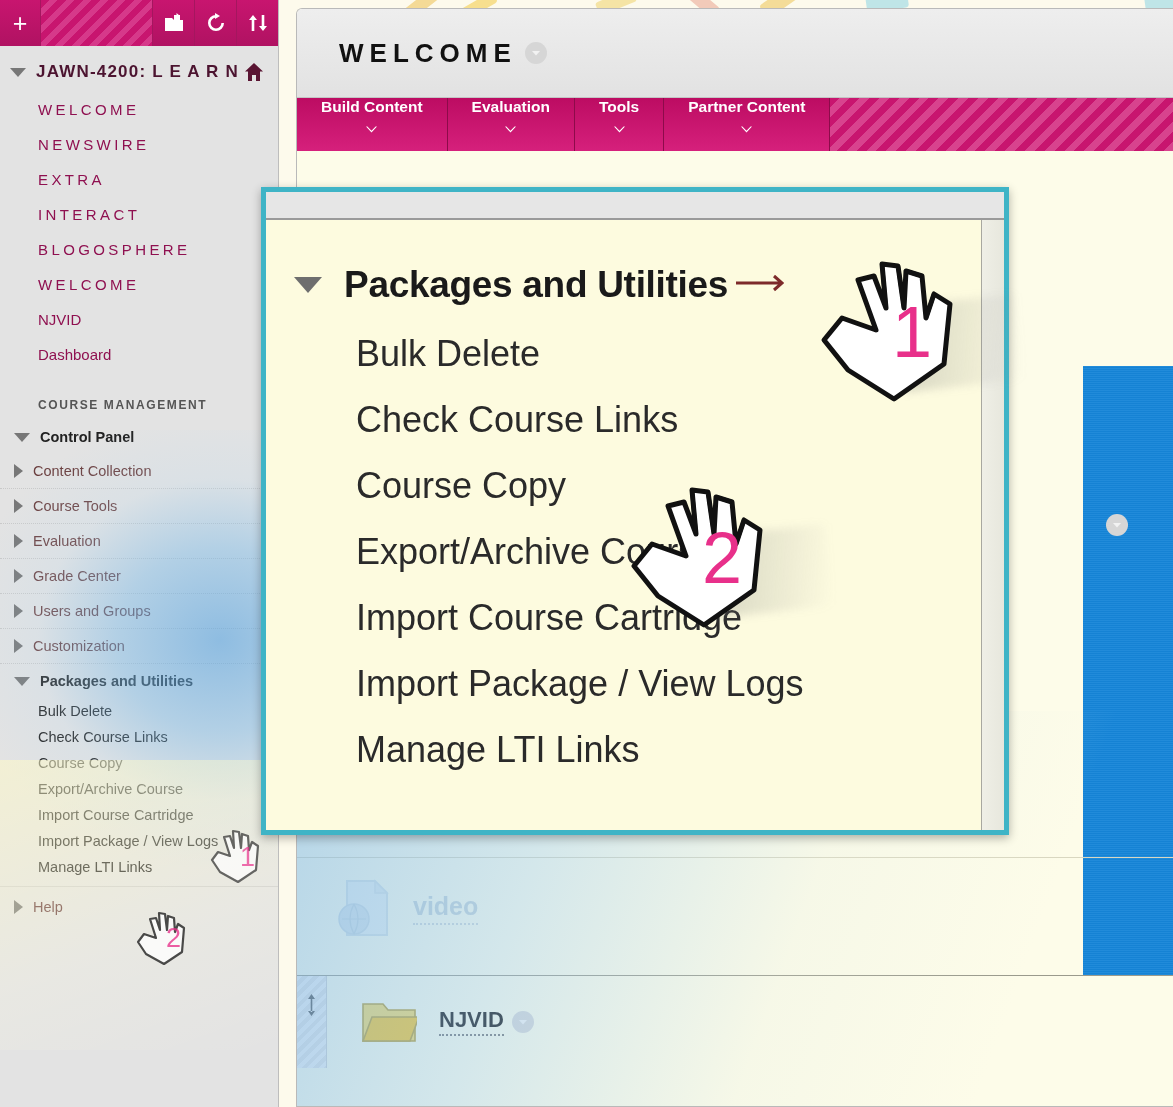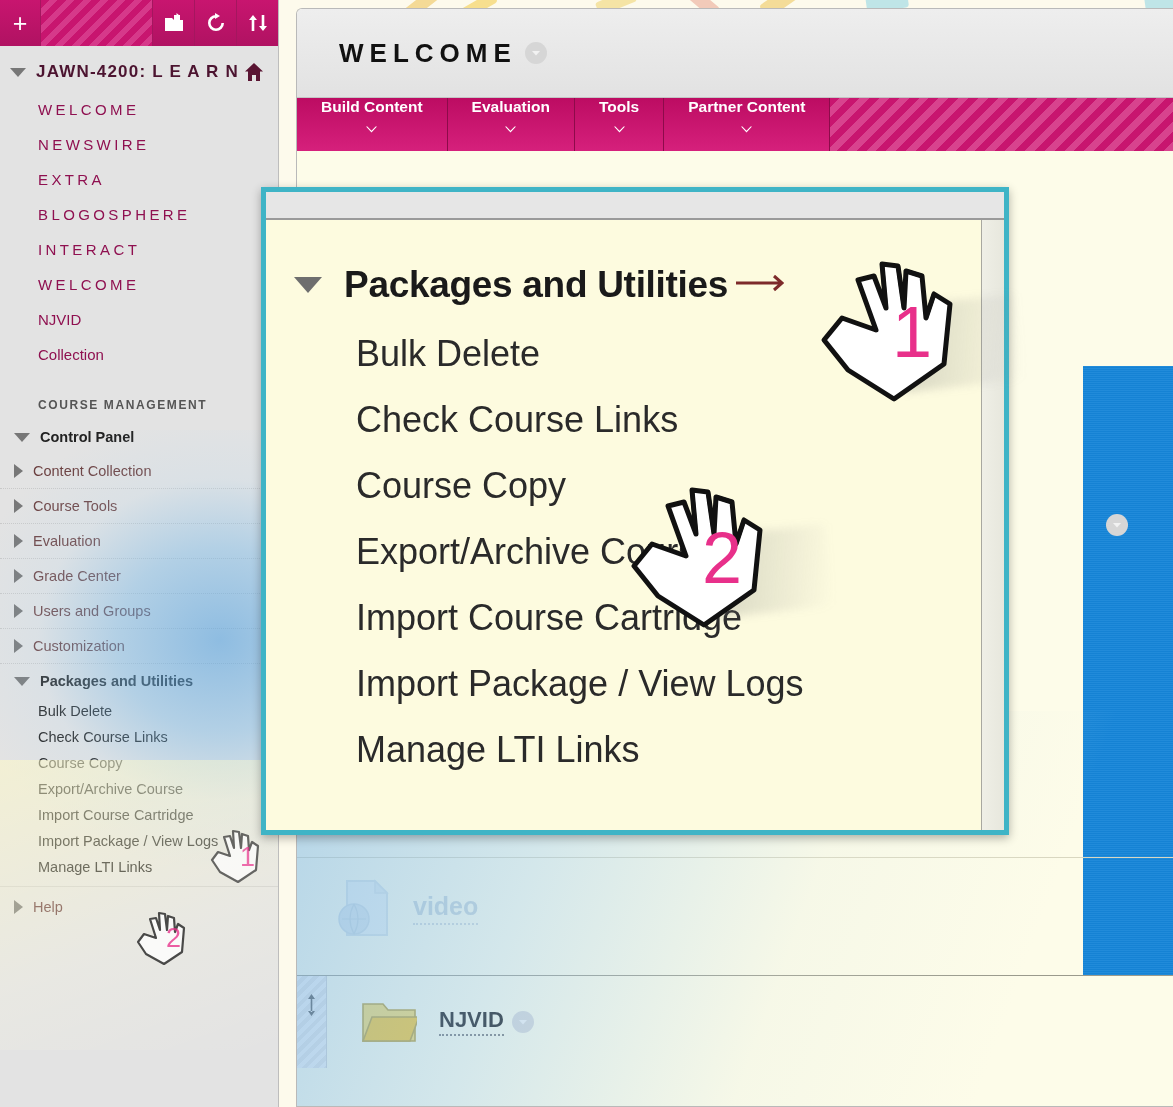--- a/index.html
+++ b/index.html
@@ -381,25 +381,25 @@
         <span class="home-icon">
           <svg viewBox="0 0 20 20">
               <path d="M10 1 L19 9.5 H16 V19 H12 V13 H8 V19 H4 V9.5 H1 Z"></path>
             </svg>
         </span>
       </div>
 
       <a class="nav-link">WELCOME</a>
       <a class="nav-link">NEWSWIRE</a>
       <a class="nav-link">EXTRA</a>
+      <a class="nav-link">INTERACT</a>
       <a class="nav-link">BLOGOSPHERE</a>
-      <a class="nav-link">INTERACT</a>
       <a class="nav-link">WELCOME</a>
       <a class="nav-link normal">NJVID</a>
-      <a class="nav-link normal">Collection</a>
+      <a class="nav-link normal">Dashboard</a>
 
       <div class="cm-header">COURSE MANAGEMENT</div>
 
       <div class="cp-row bold">
         <span class="tri-down"></span>
         <span class="lbl">Control Panel</span>
       </div>
 
       <div class="cp-row">
         <span class="tri-right"></span>

